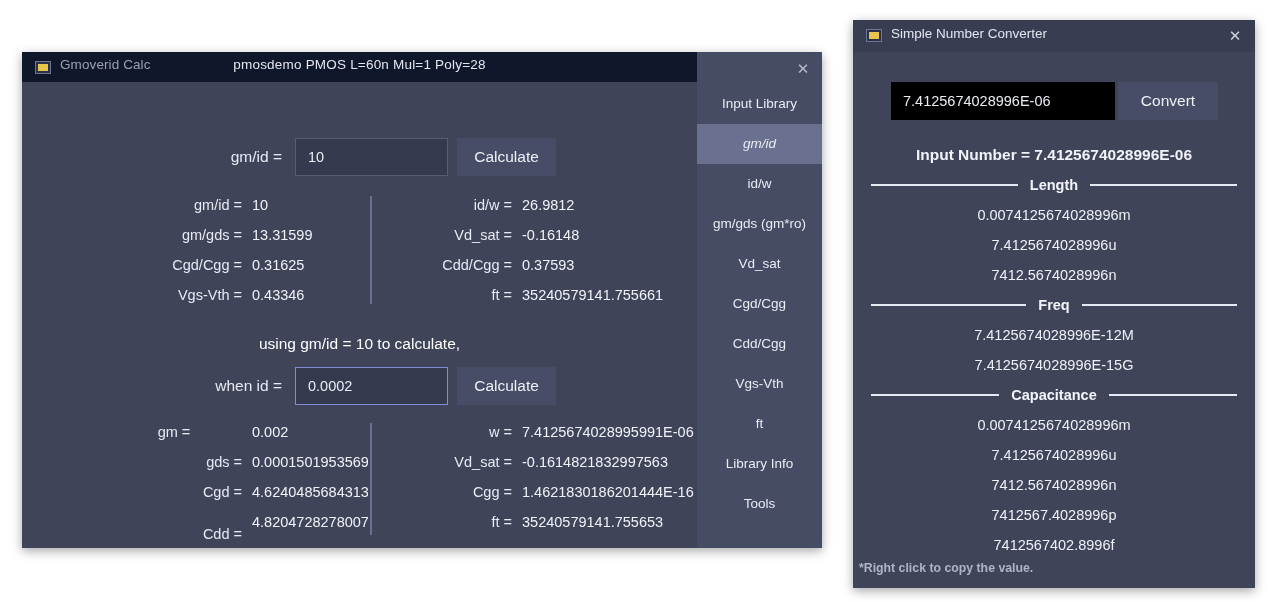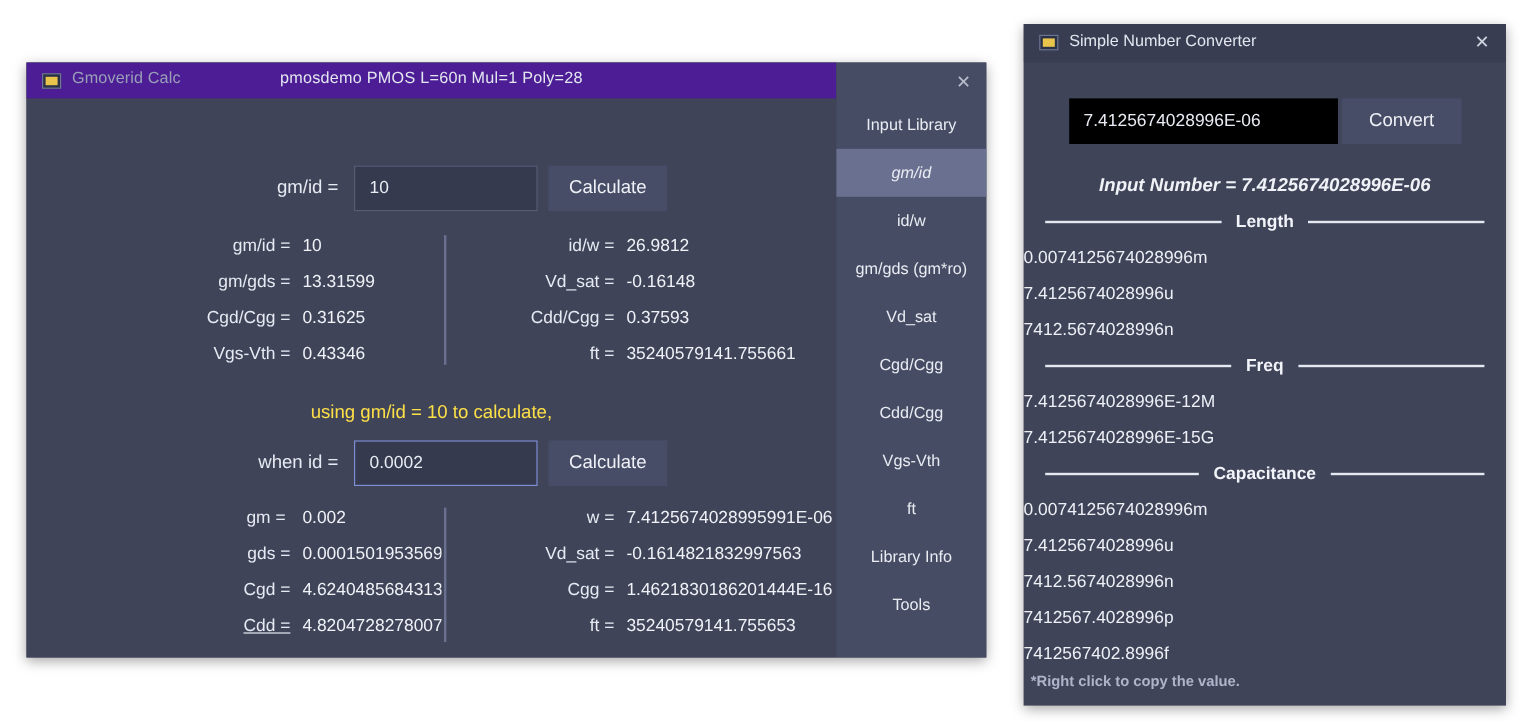--- a/index.html
+++ b/index.html
@@ -23,21 +23,21 @@
   }
   #calc-body {
     position: absolute;
     left: 0; top: 0;
     width: 675px; height: 496px;
     background: #3f4459;
   }
   #calc-titlebar {
     position: absolute; left: 0; top: 0;
     width: 675px; height: 30px;
-    background: #4c1d95;
+    background: #0f172a;
   }
   .app-icon {
     position: absolute; left: 13px; top: 9px;
     width: 16px; height: 13px;
     background: #2b3147;
     border: 1px solid #6e7695;
     box-sizing: border-box;
   }
   .app-icon::after {
     content: "";
@@ -113,21 +113,21 @@
   .v-divider {
     position: absolute;
     width: 2px;
     background: #6a7190;
   }
   #mid-note {
     position: absolute; left: 0; top: 283px;
     width: 675px;
     text-align: center;
     font-size: 15.5px;
-    color: #fde047;
+    color: #ffffff;
   }
 
   
   #calc-sidebar {
     position: absolute;
     left: 675px; top: 0;
     width: 125px; height: 496px;
     background: #464c63;
   }
   #sidebar-close {
@@ -206,38 +206,37 @@
     cursor: pointer;
   }
   #conv-content { position: absolute; left: 0; top: 120px; width: 402px; }
   .conv-input-line {
     text-align: center;
     font-size: 15.5px;
     font-weight: bold;
     color: #f0f2f7;
     height: 30px;
     line-height: 30px;
-    font-style: italic;
   }
   .sec-head {
     display: flex;
     align-items: center;
     height: 30px;
     padding: 0 18px;
   }
   .sec-rule { flex: 1 1 auto; height: 2px; background: #e6e9f1; }
   .sec-title {
     flex: 0 0 auto;
     padding: 0 12px;
     font-size: 14.5px;
     font-weight: bold;
     color: #f2f4f9;
   }
   .conv-val {
-    text-align: left;
+    text-align: center;
     font-size: 14.5px;
     color: #eef0f6;
     height: 30px;
     line-height: 30px;
     cursor: pointer;
   }
   #conv-footer {
     position: absolute;
     left: 6px; bottom: 13px;
     font-size: 12.3px;
@@ -290,27 +289,27 @@
       <div id="mid-note">using gm/id = 10 to calculate,</div>
 
       <div class="field-row" style="left:0; top:315px; width:675px;">
         <div class="field-label" style="left:120px; top:0; width:140px;">when id =</div>
         <input class="text-input focused" style="left: 273px; top: 0px; width: 153px;" value="0.0002">
         <button class="calc-btn" style="left:435px; top:0; width:99px;">Calculate</button>
       </div>
 
       <div id="results-bottom">
         <div class="v-divider" style="left:348px; top:371px; height:112px;"></div>
-      <div class="res-label" style="left: 56px; top: 372px; width: 160px;">gm =</div>
+      <div class="res-label" style="left: 72px; top: 372px; width: 160px; text-align: center;">gm =</div>
           <div class="res-value" style="left: 230px; top: 372px; width: 116px;">0.002</div>
           <div class="res-label" style="left: 60px; top: 402px; width: 160px;">gds =</div>
           <div class="res-value" style="left: 230px; top: 402px; width: 116px;">0.00015019535697373338</div>
           <div class="res-label" style="left: 60px; top: 432px; width: 160px;">Cgd =</div>
           <div class="res-value" style="left: 230px; top: 432px; width: 116px;">4.624048568431352E-17</div>
-          <div class="res-label" style="left: 60px; top: 462px; width: 160px; text-decoration: underline;">Cdd =</div>
+          <div class="res-label" style="left: 60px; top: 474px; width: 160px;">Cdd =</div>
           <div class="res-value" style="left: 230px; top: 462px; width: 116px;">4.8204728278007916E-17</div>
           <div class="res-label" style="left: 330px; top: 372px; width: 160px;">w =</div>
           <div class="res-value" style="left: 500px; top: 372px; width: 175px;">7.4125674028995991E-06</div>
           <div class="res-label" style="left: 330px; top: 402px; width: 160px;">Vd_sat =</div>
           <div class="res-value" style="left: 500px; top: 402px; width: 175px;">-0.1614821832997563</div>
           <div class="res-label" style="left: 330px; top: 432px; width: 160px;">Cgg =</div>
           <div class="res-value" style="left: 500px; top: 432px; width: 175px;">1.4621830186201444E-16</div>
           <div class="res-label" style="left: 330px; top: 462px; width: 160px;">ft =</div>
           <div class="res-value" style="left: 500px; top: 462px; width: 175px;">35240579141.755653</div>
         </div>

